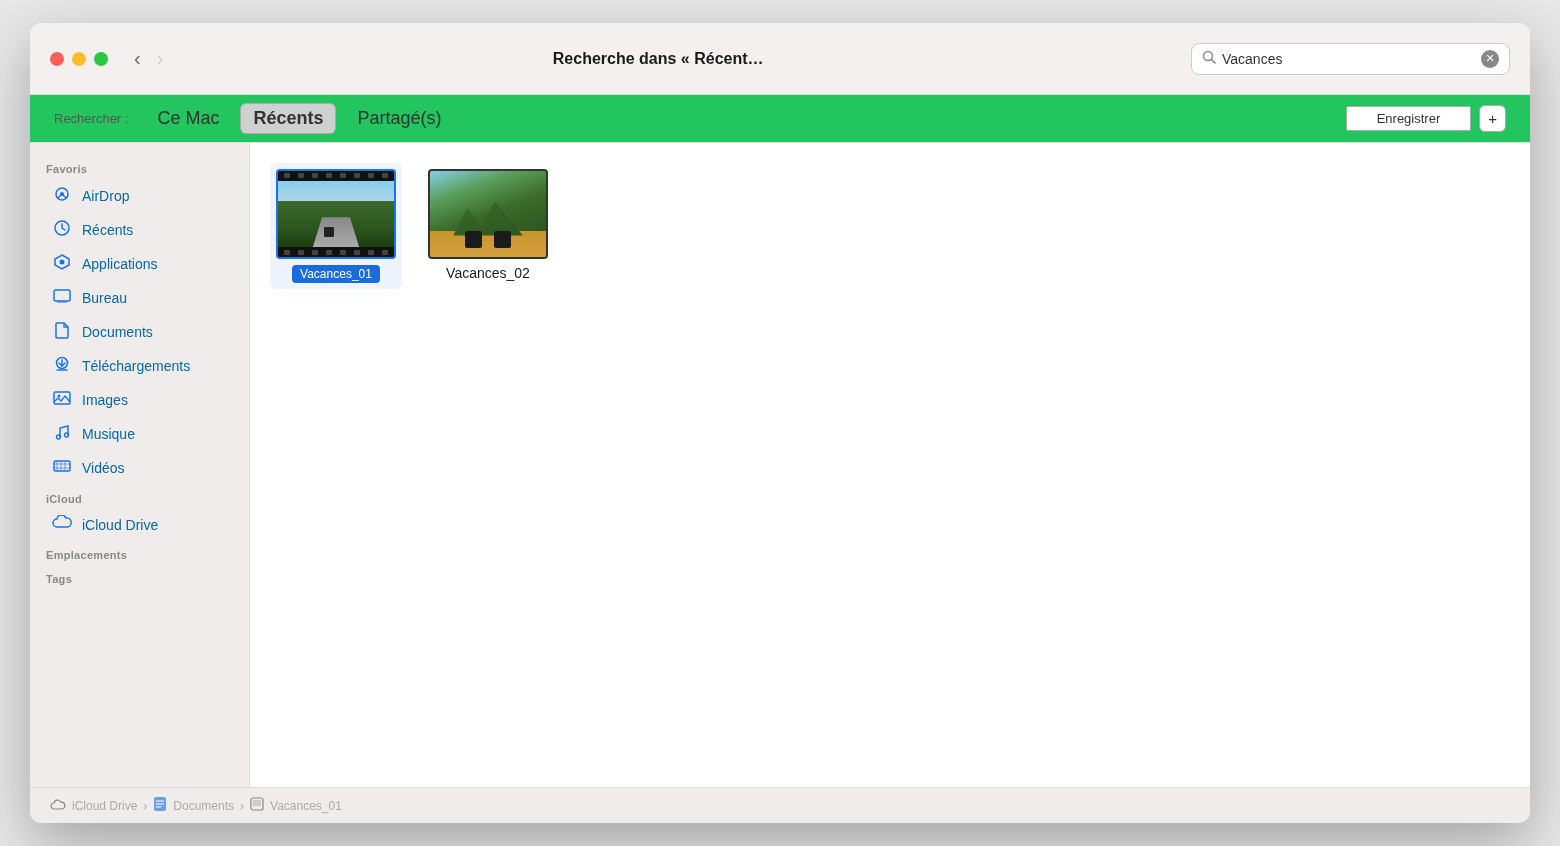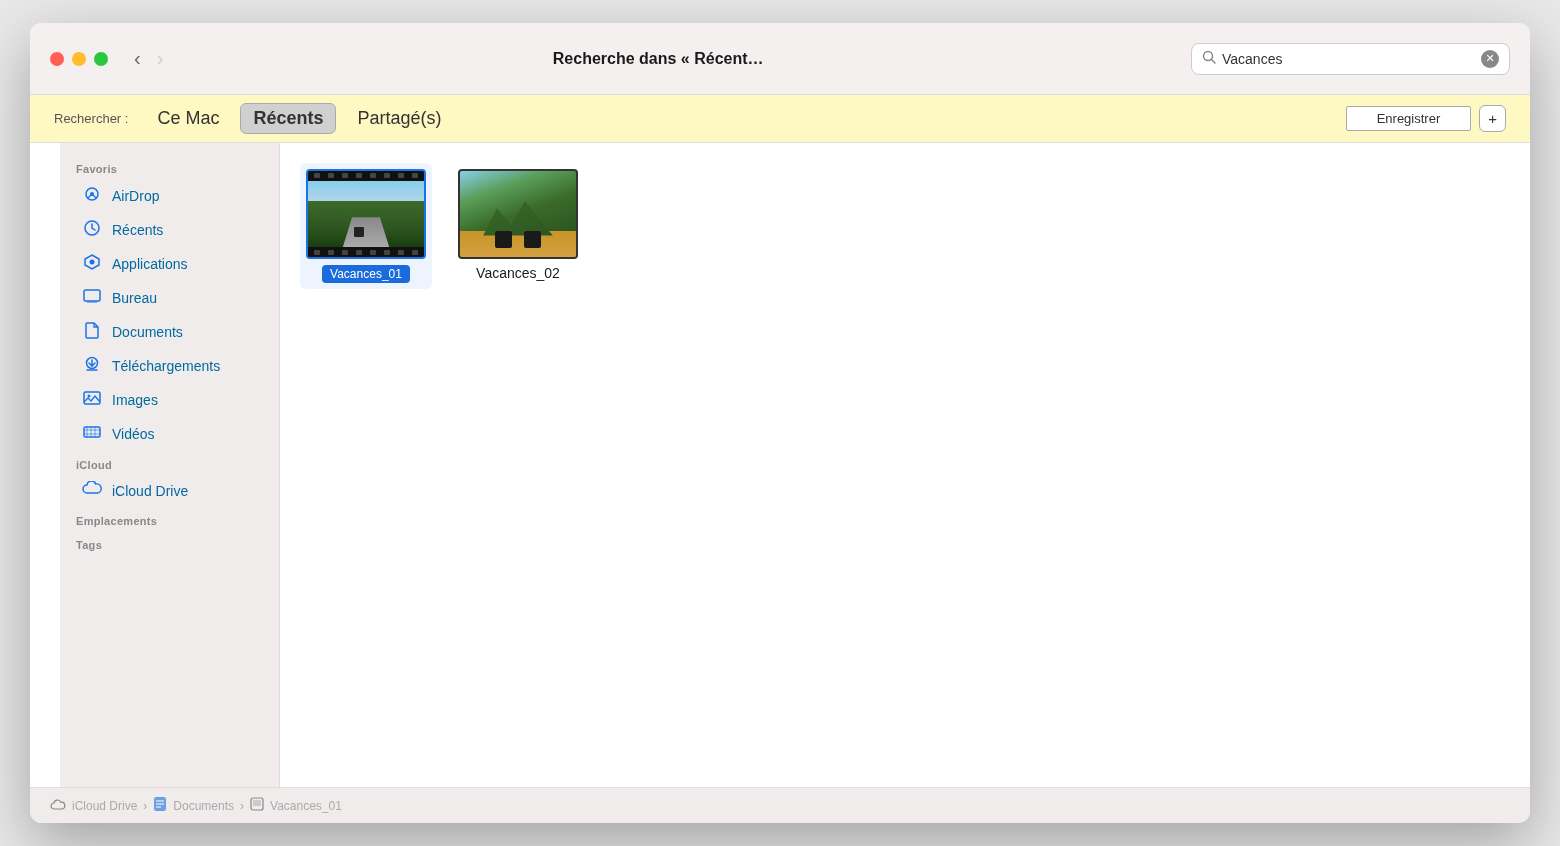--- a/index.html
+++ b/index.html
@@ -102,21 +102,21 @@
       font-size: 11px;
       cursor: pointer;
       display: flex;
       align-items: center;
       justify-content: center;
       flex-shrink: 0;
     }
     
     .toolbar {
       height: 48px;
-      background: #fef9c3;
+      background: #22c55e;
       display: flex;
       align-items: center;
       padding: 0 24px;
       border-bottom: 1px solid #ddd;
       flex-shrink: 0;
       gap: 8px;
     }
     .search-label {
       font-size: 13px;
       color: #555;
@@ -154,21 +154,20 @@
       font-size: 15px;
       cursor: pointer;
       color: #333;
       font-weight: 300;
     }
     
     .main-area {
       display: flex;
       flex: 1;
       overflow: hidden;
-      padding-left: 30px;
     }
     
     .sidebar {
       width: 220px;
       background: #f0ecec;
       padding: 12px 0;
       border-right: 1px solid #ddd;
       overflow-y: auto;
       flex-shrink: 0;
     }
@@ -442,20 +441,30 @@
         <span class="sidebar-icon icon-blue">
           <svg width="18" height="18" viewBox="0 0 18 18" fill="none">
             <rect x="1" y="3" width="16" height="12" rx="1.5" stroke="#1a73e8" stroke-width="1.5" fill="none"></rect>
             <circle cx="6" cy="7" r="1.5" fill="#1a73e8"></circle>
             <polyline points="1,13 5,9 8,12 12,7 17,13" stroke="#1a73e8" stroke-width="1.3" fill="none" stroke-linejoin="round"></polyline>
           </svg>
         </span>
         <span class="sidebar-item-label">Images</span>
       </div>
 
+      <div class="sidebar-item">
+        <span class="sidebar-icon icon-blue">
+          <svg width="18" height="18" viewBox="0 0 18 18" fill="none">
+            <path d="M7 14 V5 L15 3 V12" stroke="#1a73e8" stroke-width="1.5" fill="none" stroke-linecap="round"></path>
+            <circle cx="5.5" cy="14" r="2" stroke="#1a73e8" stroke-width="1.3" fill="none"></circle>
+            <circle cx="13.5" cy="12" r="2" stroke="#1a73e8" stroke-width="1.3" fill="none"></circle>
+          </svg>
+        </span>
+        <span class="sidebar-item-label">Musique</span>
+      </div>
 
       <div class="sidebar-item">
         <span class="sidebar-icon icon-blue">
           <svg width="18" height="18" viewBox="0 0 18 18" fill="none">
             <rect x="1" y="4" width="16" height="10" rx="1.5" stroke="#1a73e8" stroke-width="1.5" fill="none"></rect>
             <line x1="1" y1="7" x2="17" y2="7" stroke="#1a73e8" stroke-width="1" opacity="0.6"></line>
             <line x1="1" y1="11" x2="17" y2="11" stroke="#1a73e8" stroke-width="1" opacity="0.6"></line>
             <line x1="4" y1="4" x2="4" y2="14" stroke="#1a73e8" stroke-width="1" opacity="0.6"></line>
             <line x1="8" y1="4" x2="8" y2="14" stroke="#1a73e8" stroke-width="1" opacity="0.6"></line>
             <line x1="12" y1="4" x2="12" y2="14" stroke="#1a73e8" stroke-width="1" opacity="0.6"></line>

